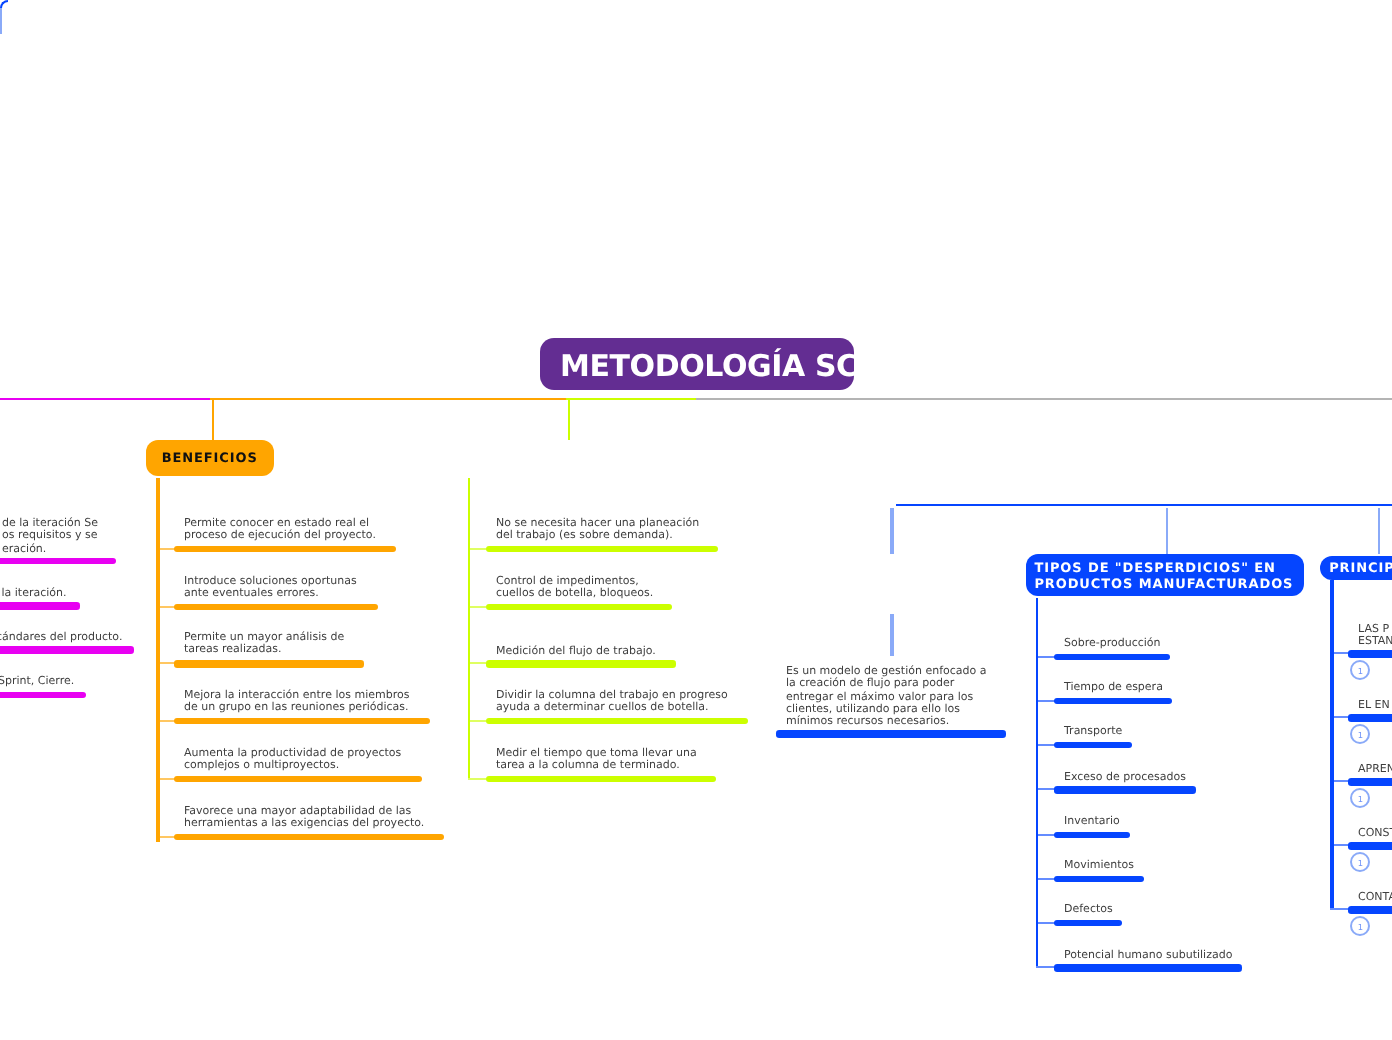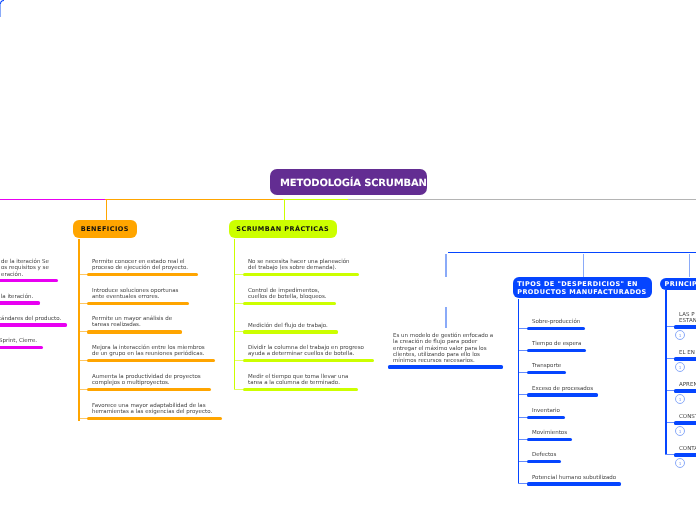--- a/index.html
+++ b/index.html
@@ -20,21 +20,21 @@
   .hline{position:absolute;}
   .badge{position:absolute;border-radius:50%;box-sizing:border-box;
          display:flex;align-items:center;justify-content:center;
          font-size:4.2px;color:#6f93f7;will-change:transform;}
 </style>
 </head>
 <body>
 
 <div id="canvas">
     <div class="node" style="left: 270px; top: 169px; width: 157px; height: 26px; background: rgb(99, 45, 146); border-radius: 7px; z-index: 30;"></div>
-    <span style="position: absolute; left: 280.2px; top: 178.3px; color: rgb(255, 255, 255); font-size: 10px; font-weight: bold; letter-spacing: -0.2px; line-height: 11px; white-space: pre; z-index: 31; will-change: transform;">METODOLOGÍA SCRUMBAN</span>
+    <span style="position: absolute; left: 280.2px; top: 178.3px; color: rgb(255, 255, 255); font-size: 15px; font-weight: bold; letter-spacing: -0.2px; line-height: 11px; white-space: pre; z-index: 31; will-change: transform;">METODOLOGÍA SCRUMBAN</span>
     <div class="hline" style="left: 0px; top: 199px; width: 106px; height: 1.3px; background: rgb(232, 0, 242); z-index: 5;"></div>
     <div class="hline" style="left: 105px; top: 199px; width: 179px; height: 1.3px; background: rgb(255, 165, 0); z-index: 5;"></div>
     <div class="hline" style="left: 283px; top: 199px; width: 65.5px; height: 1.3px; background: rgb(204, 255, 0); z-index: 5;"></div>
     <div class="hline" style="left: 348px; top: 199px; width: 348px; height: 1.3px; background: rgb(180, 180, 180); z-index: 5;"></div>
     <div class="leaf" style="left: 0px; top: 0px; width: 0px; height: 0px;"></div>
     <div class="leaf-text" style="left: 0.7px; top: 258.85px; color: rgb(63, 63, 63); line-height: 6.25px;">de la iteración Se
 os requisitos y se
 eración.</div>
     <div class="bar" style="left: -20px; top: 279px; width: 78.2px; height: 3.3px; background: rgb(232, 0, 242); z-index: 9;"></div>
     <div class="leaf" style="left: 0px; top: 0px; width: 0px; height: 0px;"></div>
@@ -73,21 +73,20 @@
     <div class="leaf-text" style="left: 92.3px; top: 374px; color: rgb(63, 63, 63); line-height: 6.25px;">Aumenta la productividad de proyectos
 complejos o multiproyectos.</div>
     <div class="stub" style="left: 78.3px; top: 388.9px; width: 9.5px; height: 0.7px; background: rgb(255, 165, 0); opacity: 0.62; z-index: 7;"></div>
     <div class="bar" style="left: 87px; top: 387.9px; width: 123.941px; height: 3.3px; background: rgb(255, 165, 0); z-index: 9;"></div>
     <div class="leaf" style="left: 0px; top: 0px; width: 0px; height: 0px;"></div>
     <div class="leaf-text" style="left: 92.3px; top: 402.8px; color: rgb(63, 63, 63); line-height: 6.25px;">Favorece una mayor adaptabilidad de las
 herramientas a las exigencias del proyecto.</div>
     <div class="stub" style="left: 78.3px; top: 417.7px; width: 9.5px; height: 0.7px; background: rgb(255, 165, 0); opacity: 0.62; z-index: 7;"></div>
     <div class="bar" style="left: 87px; top: 416.7px; width: 135.456px; height: 3.3px; background: rgb(255, 165, 0); z-index: 9;"></div>
     <div class="vline" style="left: 283.5px; top: 199px; width: 1.3px; height: 21.4px; background: rgb(204, 255, 0); z-index: 6;"></div>
-    <div class="node" style="left: 229px; top: 220.4px; width: 107.5px; height: 18.3px; background: rgb(204, 255, 0); color: rgb(17, 17, 17); font-size: 6.5px; line-height: 9px; letter-spacing: 0.45px; padding-top: 0px; border-radius: 6px; z-index: 25;"><span>SCRUMBAN PRÁCTICAS</span></div>
     <div class="vline" style="left: 233.8px; top: 238.7px; width: 1.3px; height: 150.3px; background: rgb(204, 255, 0); z-index: 6;"></div>
     <div class="leaf" style="left: 0px; top: 0px; width: 0px; height: 0px;"></div>
     <div class="leaf-text" style="left: 247.8px; top: 258.8px; color: rgb(63, 63, 63); line-height: 6.25px;">No se necesita hacer una planeación
 del trabajo (es sobre demanda).</div>
     <div class="stub" style="left: 233.8px; top: 273.7px; width: 9.5px; height: 0.7px; background: rgb(204, 255, 0); opacity: 0.62; z-index: 7;"></div>
     <div class="bar" style="left: 242.5px; top: 272.7px; width: 116.878px; height: 3.3px; background: rgb(204, 255, 0); z-index: 9;"></div>
     <div class="leaf" style="left: 0px; top: 0px; width: 0px; height: 0px;"></div>
     <div class="leaf-text" style="left: 247.8px; top: 287.6px; color: rgb(63, 63, 63); line-height: 6.25px;">Control de impedimentos,
 cuellos de botella, bloqueos.</div>
     <div class="stub" style="left: 233.8px; top: 302.5px; width: 9.5px; height: 0.7px; background: rgb(204, 255, 0); opacity: 0.62; z-index: 7;"></div>

